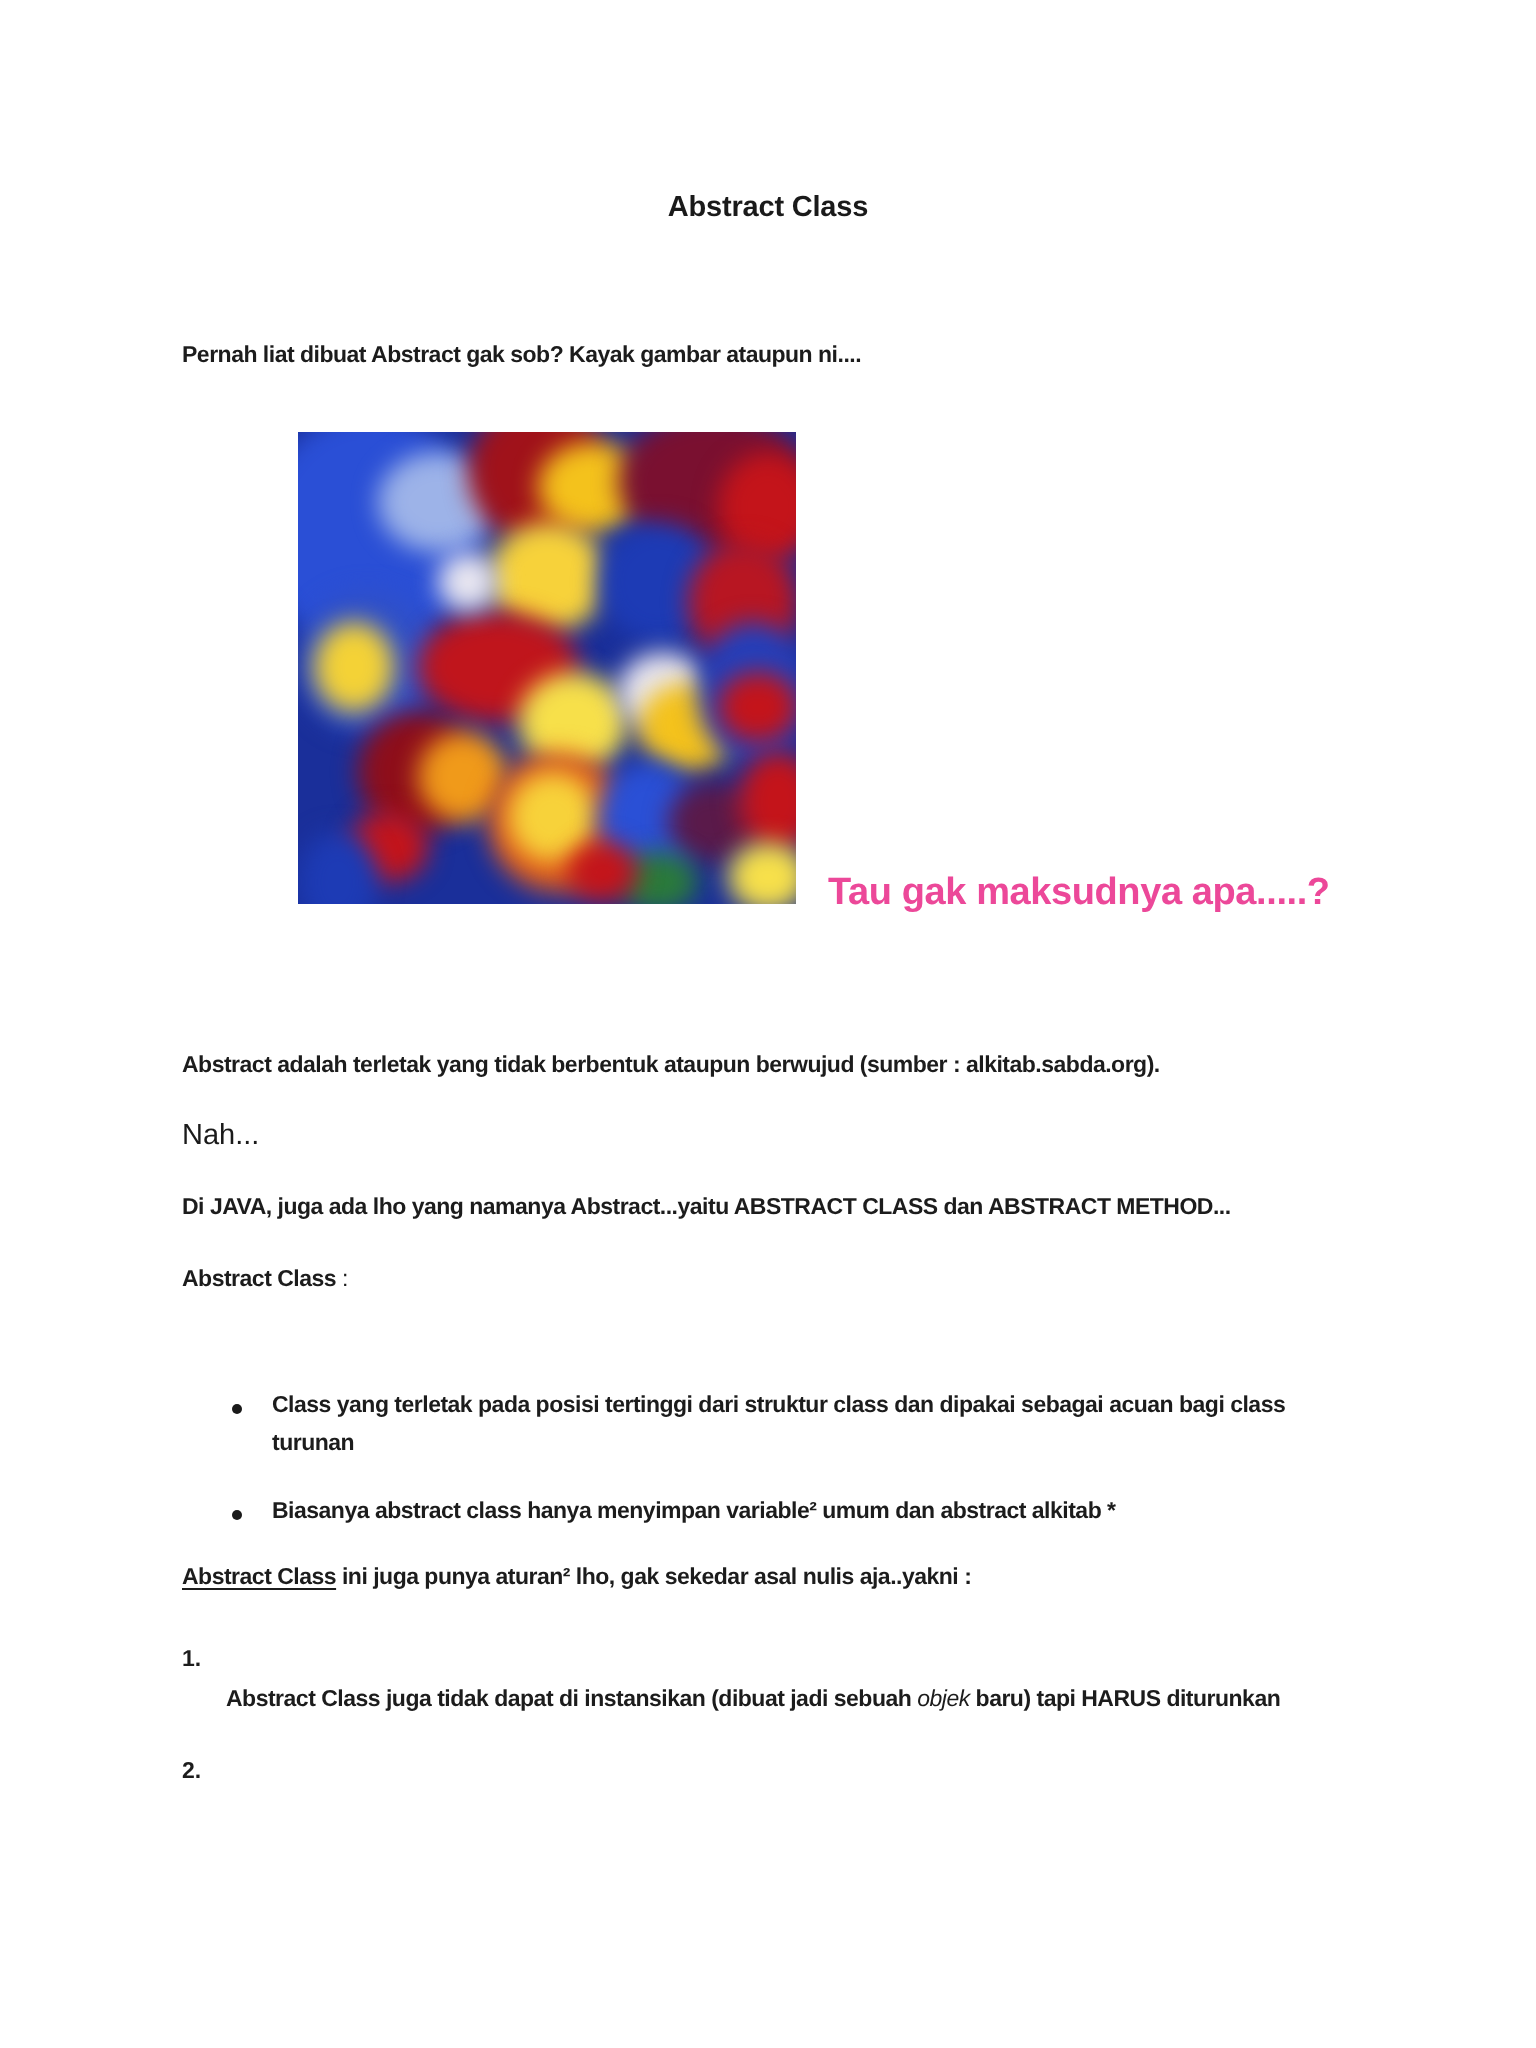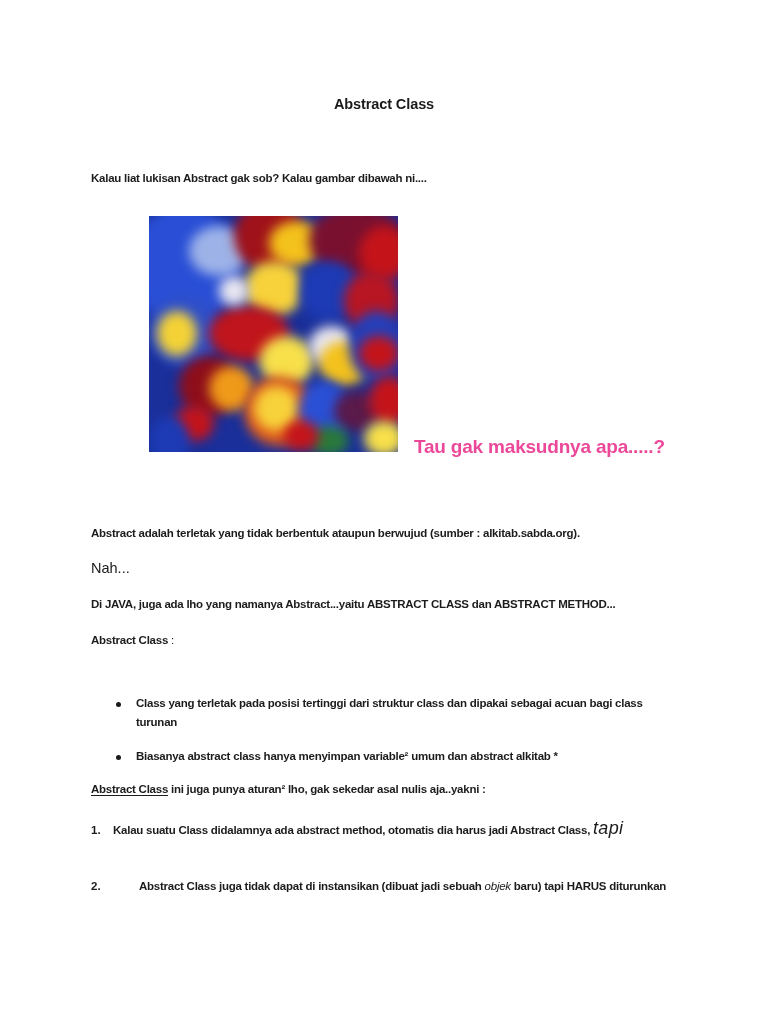--- a/index.html
+++ b/index.html
@@ -88,21 +88,21 @@
     }
   </style>
 </head>
 <body>
 
 <div class="page">
 
   <div class="abs title">Abstract Class</div>
 
   <div class="abs txt" style="left:91px; top:172px;">
-    <span>Kalau liat lukisan </span><span class="b">Abstract</span><span> gak sob? Kalau gambar dibawah ni....</span>
+    <span>Pernah liat dibuat </span><span class="b">Abstract</span><span> gak sob? Kayak gambar ataupun ni....</span>
   </div>
 
   <div class="painting">
     <div class="blob" style="left:-20px; top:-10px; width:110px; height:120px; background:#2a4fd6;"></div>
     <div class="blob" style="left:40px; top:10px; width:60px; height:50px; background:#9db3e8;"></div>
     <div class="blob" style="left:85px; top:-15px; width:70px; height:70px; background:#a0121a;"></div>
     <div class="blob" style="left:120px; top:5px; width:55px; height:45px; background:#f4c21c;"></div>
     <div class="blob" style="left:160px; top:-10px; width:95px; height:70px; background:#7a1030;"></div>
     <div class="blob" style="left:210px; top:10px; width:50px; height:55px; background:#c4141a;"></div>
     <div class="blob" style="left:95px; top:45px; width:60px; height:55px; background:#f7d23a;"></div>
@@ -152,22 +152,19 @@
   <div class="abs txt" style="left:136px; top:716px;">turunan</div>
 
   <div class="bullet-dot" style="left:116px; top:755px;"></div>
   <div class="abs txt" style="left:136px; top:750px;">Biasanya abstract class hanya menyimpan variable² umum dan abstract alkitab *</div>
 
   <div class="abs txt" style="left:91px; top:783px;">
     <span class="u">Abstract Class</span><span> ini juga punya aturan² lho, gak sekedar asal nulis aja..yakni :</span>
   </div>
 
   <div class="num" style="left:91px; top:824px;">1.</div>
-  <div class="abs txt" style="left:113px; top:818px;">
-    <span>Kalau suatu Class didalamnya ada abstract method, otomatis dia harus jadi Abstract Class, </span><span class="tapi">tapi</span>
-  </div>
 
   <div class="num" style="left:91px; top:880px;">2.</div>
-  <div class="abs txt" style="left:113px; top:880px;margin-left:26px;">
+  <div class="abs txt" style="left:113px; top:844px;">
     <span>Abstract Class juga tidak dapat di instansikan (dibuat jadi sebuah </span><span class="i">objek</span><span> baru) tapi </span><span class="b">HARUS</span><span> diturunkan</span>
   </div>
 
 </div>
 
 </body></html>

